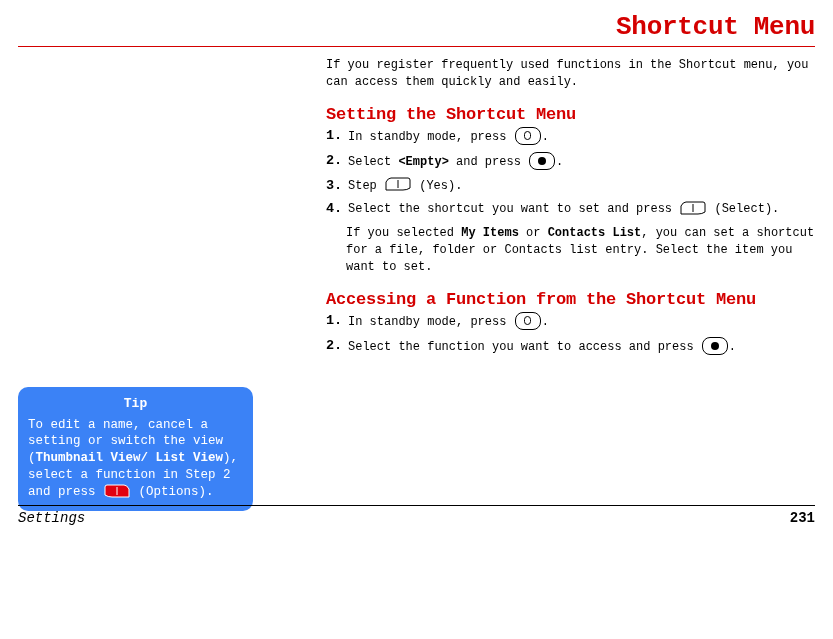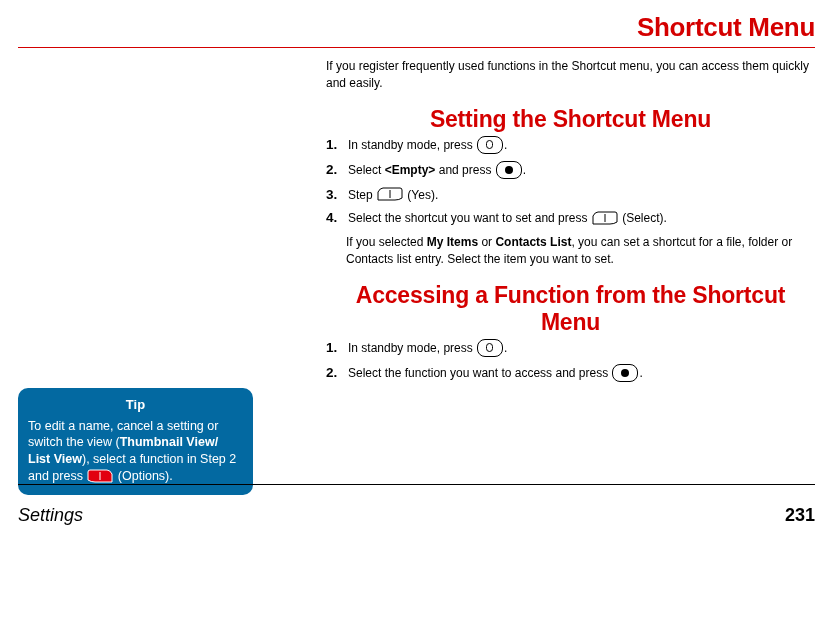--- a/index.html
+++ b/index.html
@@ -8,20 +8,21 @@
     background: #fff;
     font-family: "Helvetica Neue", Arial, sans-serif;
     color: #000;
   }
   .page {
     width: 833px;
     height: 540px;
     position: relative;
     box-sizing: border-box;
     padding: 12px 18px 0 18px;
+    font-family: Liberation Mono, monospace;
   }
   .header-title {
     color: #d40000;
     font-size: 26px;
     font-weight: 700;
     text-align: right;
     font-stretch: condensed;
     letter-spacing: -0.3px;
     padding-bottom: 4px;
     border-bottom: 1.5px solid #d40000;
@@ -35,21 +36,21 @@
     width: 300px;
     flex: 0 0 300px;
     padding-top: 330px;
     box-sizing: border-box;
   }
   .maincol {
     flex: 1;
     padding-left: 8px;
   }
   .tipbox {
-    background: #0369a1;
+    background: #3b82f6;
     color: #fff;
     border-radius: 10px;
     padding: 8px 10px 10px 10px;
     font-size: 12.5px;
     line-height: 1.35;
     width: 215px;
     font-stretch: condensed;
   }
   .tipbox .tiphead {
     text-align: center;
@@ -59,26 +60,25 @@
   }
   .tipbox b { font-weight: 700; }
   .intro, .sub, .step, .stepnote {
     font-size: 12px;
     line-height: 1.4;
     font-stretch: condensed;
   }
   .sub { margin: 6px 0 4px 0; }
   h2.section {
     color: #d40000;
-    font-size: 23px;
+    font-size: 17px;
     font-weight: 700;
     margin: 14px 0 4px 0;
     font-stretch: condensed;
     letter-spacing: -0.2px;
-    text-align: center;
   }
   ol.steps {
     list-style: none;
     padding: 0;
     margin: 4px 0 0 0;
   }
   ol.steps > li {
     display: flex;
     align-items: flex-start;
     margin-bottom: 7px;
@@ -150,22 +150,22 @@
   .key-soft-white svg path { stroke: #fff; fill: #e2000f; }
   b { font-weight: 700; }
   .footer {
     position: absolute;
     left: 18px;
     right: 18px;
     bottom: 14px;
     border-top: 1px solid #000;
     display: flex;
     justify-content: space-between;
-    padding-top: 20px;
-    font-size: 18px;
+    padding-top: 4px;
+    font-size: 14px;
   }
   .footer .fl { font-style: italic; font-stretch: condensed; }
   .footer .fr { font-weight: 700; font-stretch: condensed; }
 </style>
 </head>
 <body>
 
 <div class="page">
 
   <div class="header-title">Shortcut Menu</div>

